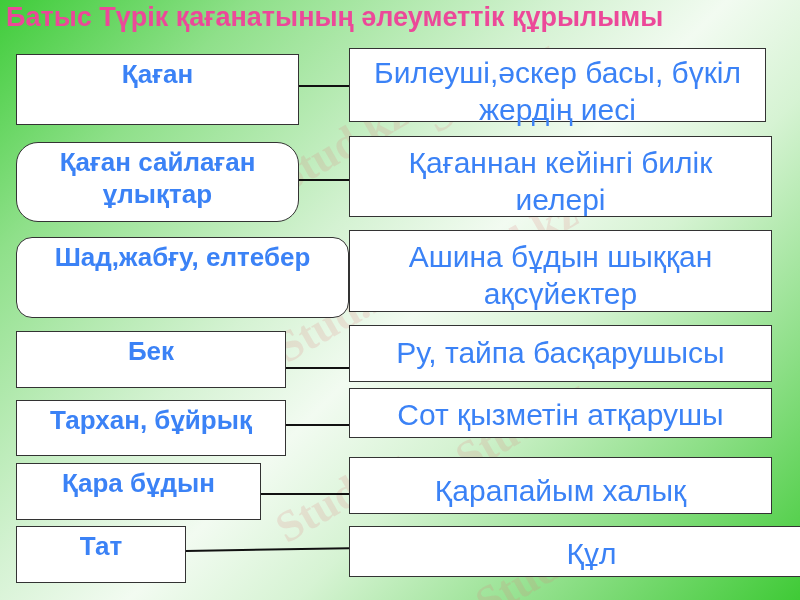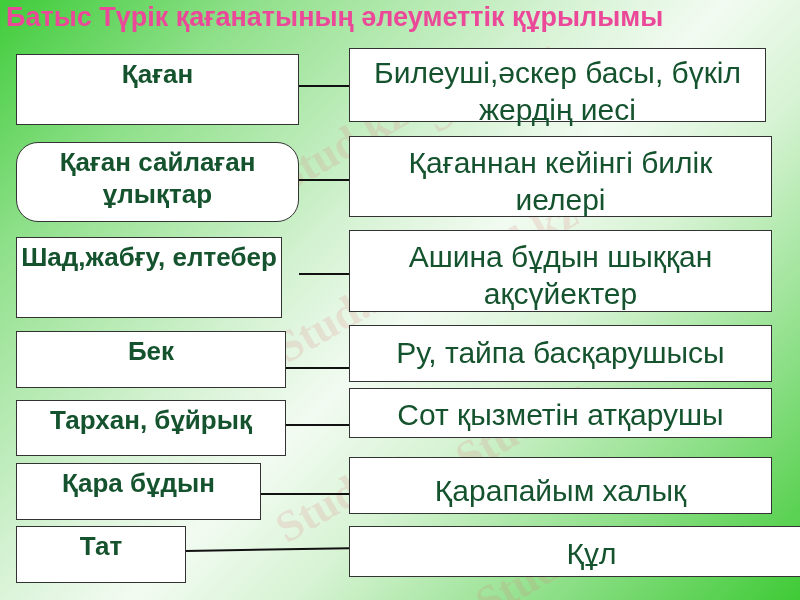--- a/index.html
+++ b/index.html
@@ -9,21 +9,21 @@
     background: linear-gradient(135deg, #3fcc3a 0%, #8fe08a 18%, #d4f2d2 40%, #f2fbf1 52%, #d6f3d3 64%, #8ddf87 82%, #3fca36 100%);
   }
   .title {
     position:absolute; left:6px; top:2px; margin:0;
     font-size:27px; font-weight:bold; color:#ec4899;
     letter-spacing:0px; white-space:nowrap;
   }
   .box {
     position:absolute; background:#fff; border:1.5px solid #333;
     box-sizing:border-box; display:flex; justify-content:center;
-    text-align:center; color:#14532d; line-height:1.22;
+    text-align:center; color:#3b82f6; line-height:1.22;
   }
   .left { font-weight:bold; font-size:26px; align-items:flex-start; padding-top:4px; }
   .right { font-size:30px; align-items:flex-start; padding-top:4px; }
   .line { position:absolute; height:2px; background:#111; transform-origin:left center; }
   .wm {
     position:absolute; font-family:"Liberation Serif", serif; font-weight:bold;
     color:rgba(220,120,120,0.18); font-size:44px; transform:rotate(-30deg);
     white-space:nowrap; pointer-events:none;
   }
 </style>
@@ -47,21 +47,21 @@
 <div class="line" style="left:286px;top:424px;width:63px;"></div>
 <div class="line" style="left:261px;top:493px;width:88px;"></div>
 <div class="line" style="left:186px;top:550px;width:163px;transform:rotate(-1deg);"></div>
 
 <div class="box left" style="left:16px;top:54px;width:283px;height:71px;">
     <span>Қаған</span>
   </div>
 <div class="box left" style="left:16px;top:142px;width:283px;height:80px;border-radius:22px;">
     <span>Қаған сайлаған ұлықтар</span>
   </div>
-<div class="box left" style="left:16px;top:237px;width:266px;height:81px;">
+<div class="box left" style="left:16px;top:237px;width:333px;height:81px;border-radius:16px;">
     <span>Шад,жабғу, елтебер</span>
   </div>
 <div class="box left" style="left:16px;top:331px;width:270px;height:57px;">
     <span>Бек</span>
   </div>
 <div class="box left" style="left:16px;top:400px;width:270px;height:56px;">
     <span>Тархан, бұйрық</span>
   </div>
 <div class="box left" style="left:16px;top:463px;width:245px;height:57px;">
     <span>Қара бұдын</span>

